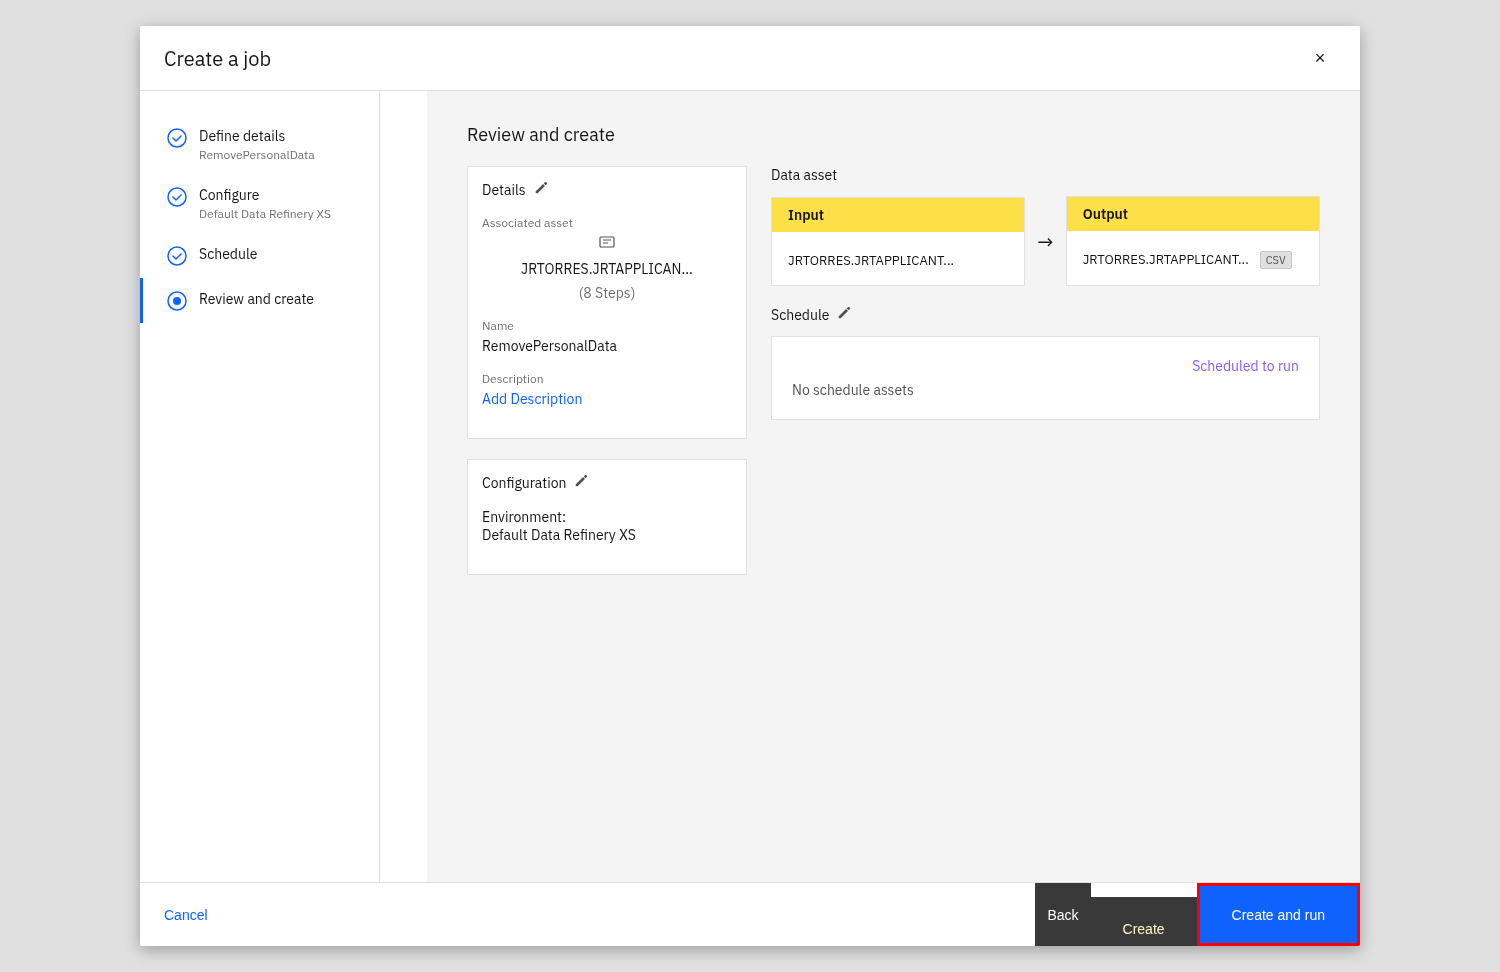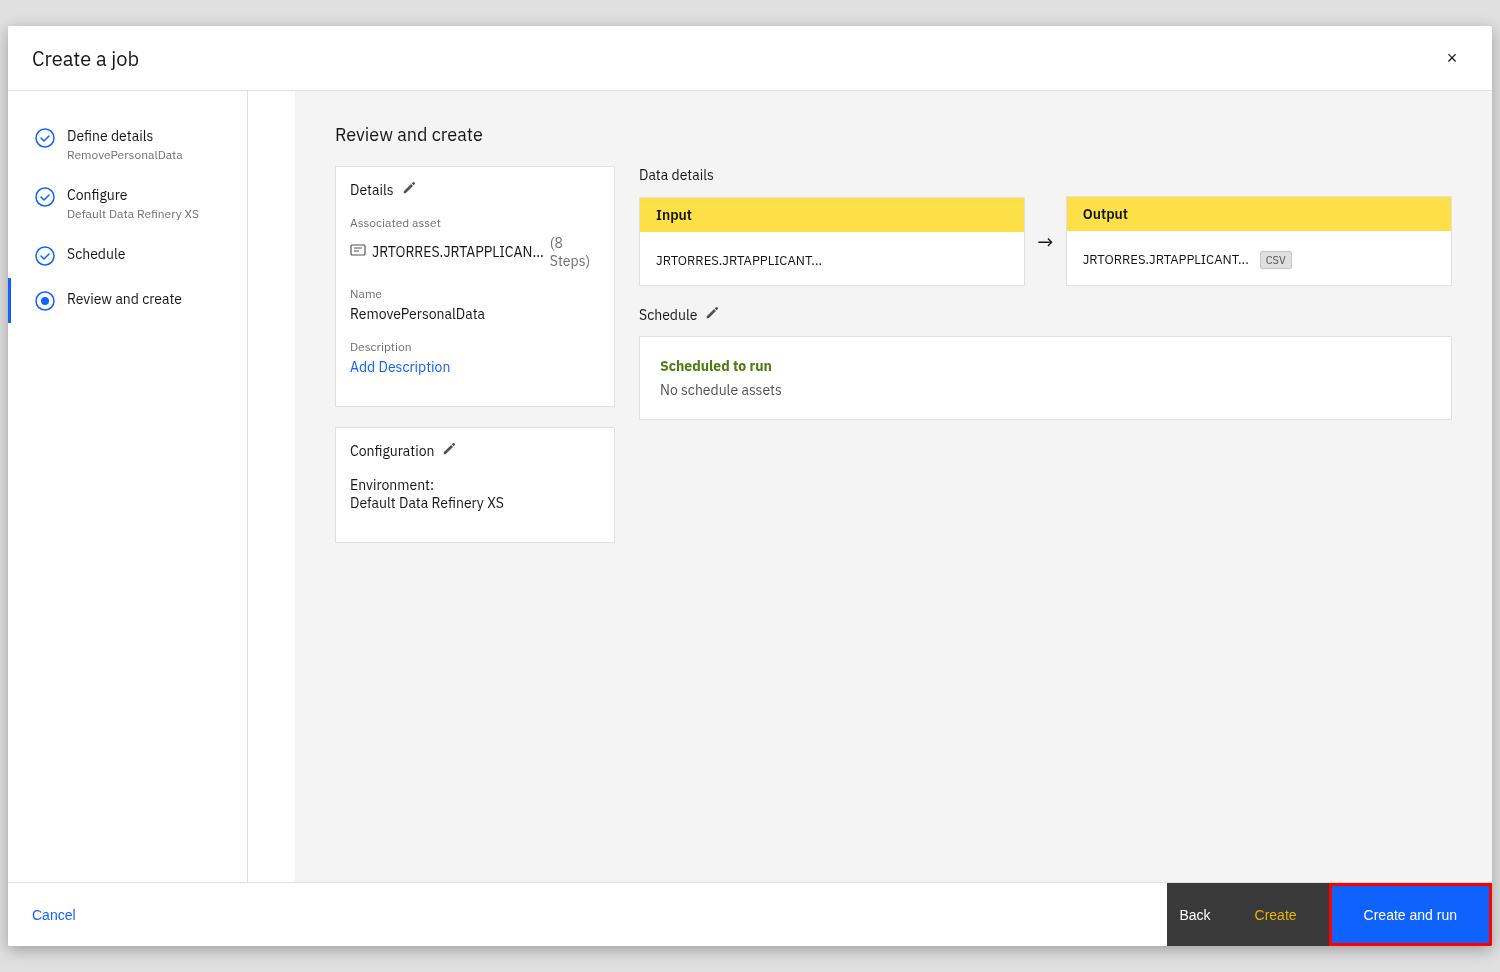--- a/index.html
+++ b/index.html
@@ -6,21 +6,21 @@
     body {
       font-family: 'IBM Plex Sans', Arial, sans-serif;
       background: #e0e0e0;
       display: flex;
       align-items: center;
       justify-content: center;
       min-height: 100vh;
       font-size: 14px;
     }
     .modal-overlay {
-      width: 1484px;
+      width: 1220px;
       height: 920px;
       background: #fff;
       border-radius: 2px;
       box-shadow: 0 4px 16px rgba(0,0,0,0.3);
       display: flex;
       flex-direction: column;
       overflow: hidden;
     }
     .modal-header {
       display: flex;
@@ -163,20 +163,21 @@
       color: #0f62fe;
       text-decoration: none;
       cursor: pointer;
     }
     .asset-row {
       display: flex;
       align-items: center;
       gap: 6px;
       font-size: 14px;
       color: #161616;
+      flex-direction: column;
     }
     .asset-icon {
       color: #525252;
       font-size: 13px;
     }
     .steps-badge {
       color: #6f6f6f;
       font-size: 14px;
     }
     .data-assets-section {
@@ -236,23 +237,24 @@
       gap: 8px;
       margin-bottom: 12px;
     }
     .schedule-panel {
       background: #fff;
       border: 1px solid #e0e0e0;
       padding: 20px;
     }
     .schedule-title {
       font-size: 14px;
-      font-weight: 700;
-      color: #4d7c0f;
+      font-weight: 400;
+      color: #8b5cf6;
       margin-bottom: 6px;
+      text-align: right;
     }
     .schedule-sub {
       font-size: 14px;
       color: #525252;
     }
     .modal-footer {
       display: flex;
       align-items: center;
       justify-content: space-between;
       padding: 0;
@@ -281,25 +283,26 @@
       border: none;
       color: #fff;
       font-size: 14px;
       cursor: pointer;
       padding: 0 12px;
       height: 100%;
     }
     .create-btn {
       background: #393939;
       border: none;
-      color: #eab308;
+      color: #fef9c3;
       font-size: 14px;
       cursor: pointer;
       padding: 0 32px;
       height: 100%;
+      margin-top: 14px;
     }
     .create-run-btn {
       background: #0f62fe;
       border: 3px solid #ff0000;
       color: #fff;
       font-size: 14px;
       cursor: pointer;
       padding: 0 32px;
       height: 100%;
       font-weight: 400;
@@ -433,21 +436,21 @@
               </div>
               <div class="field-value">Default Data Refinery XS</div>
             </div>
           </div>
 
         </div>
 
         <div class="right-column">
 
           <div class="data-assets-section">
-            <div class="data-assets-label">Data details</div>
+            <div class="data-assets-label">Data asset</div>
             <div class="io-row">
 
               <div class="io-box">
                 <div class="io-box-header">Input</div>
                 <div class="io-box-content">JRTORRES.JRTAPPLICANT...</div>
               </div>
 
               <span class="arrow">→</span>
 
               <div class="io-box">

